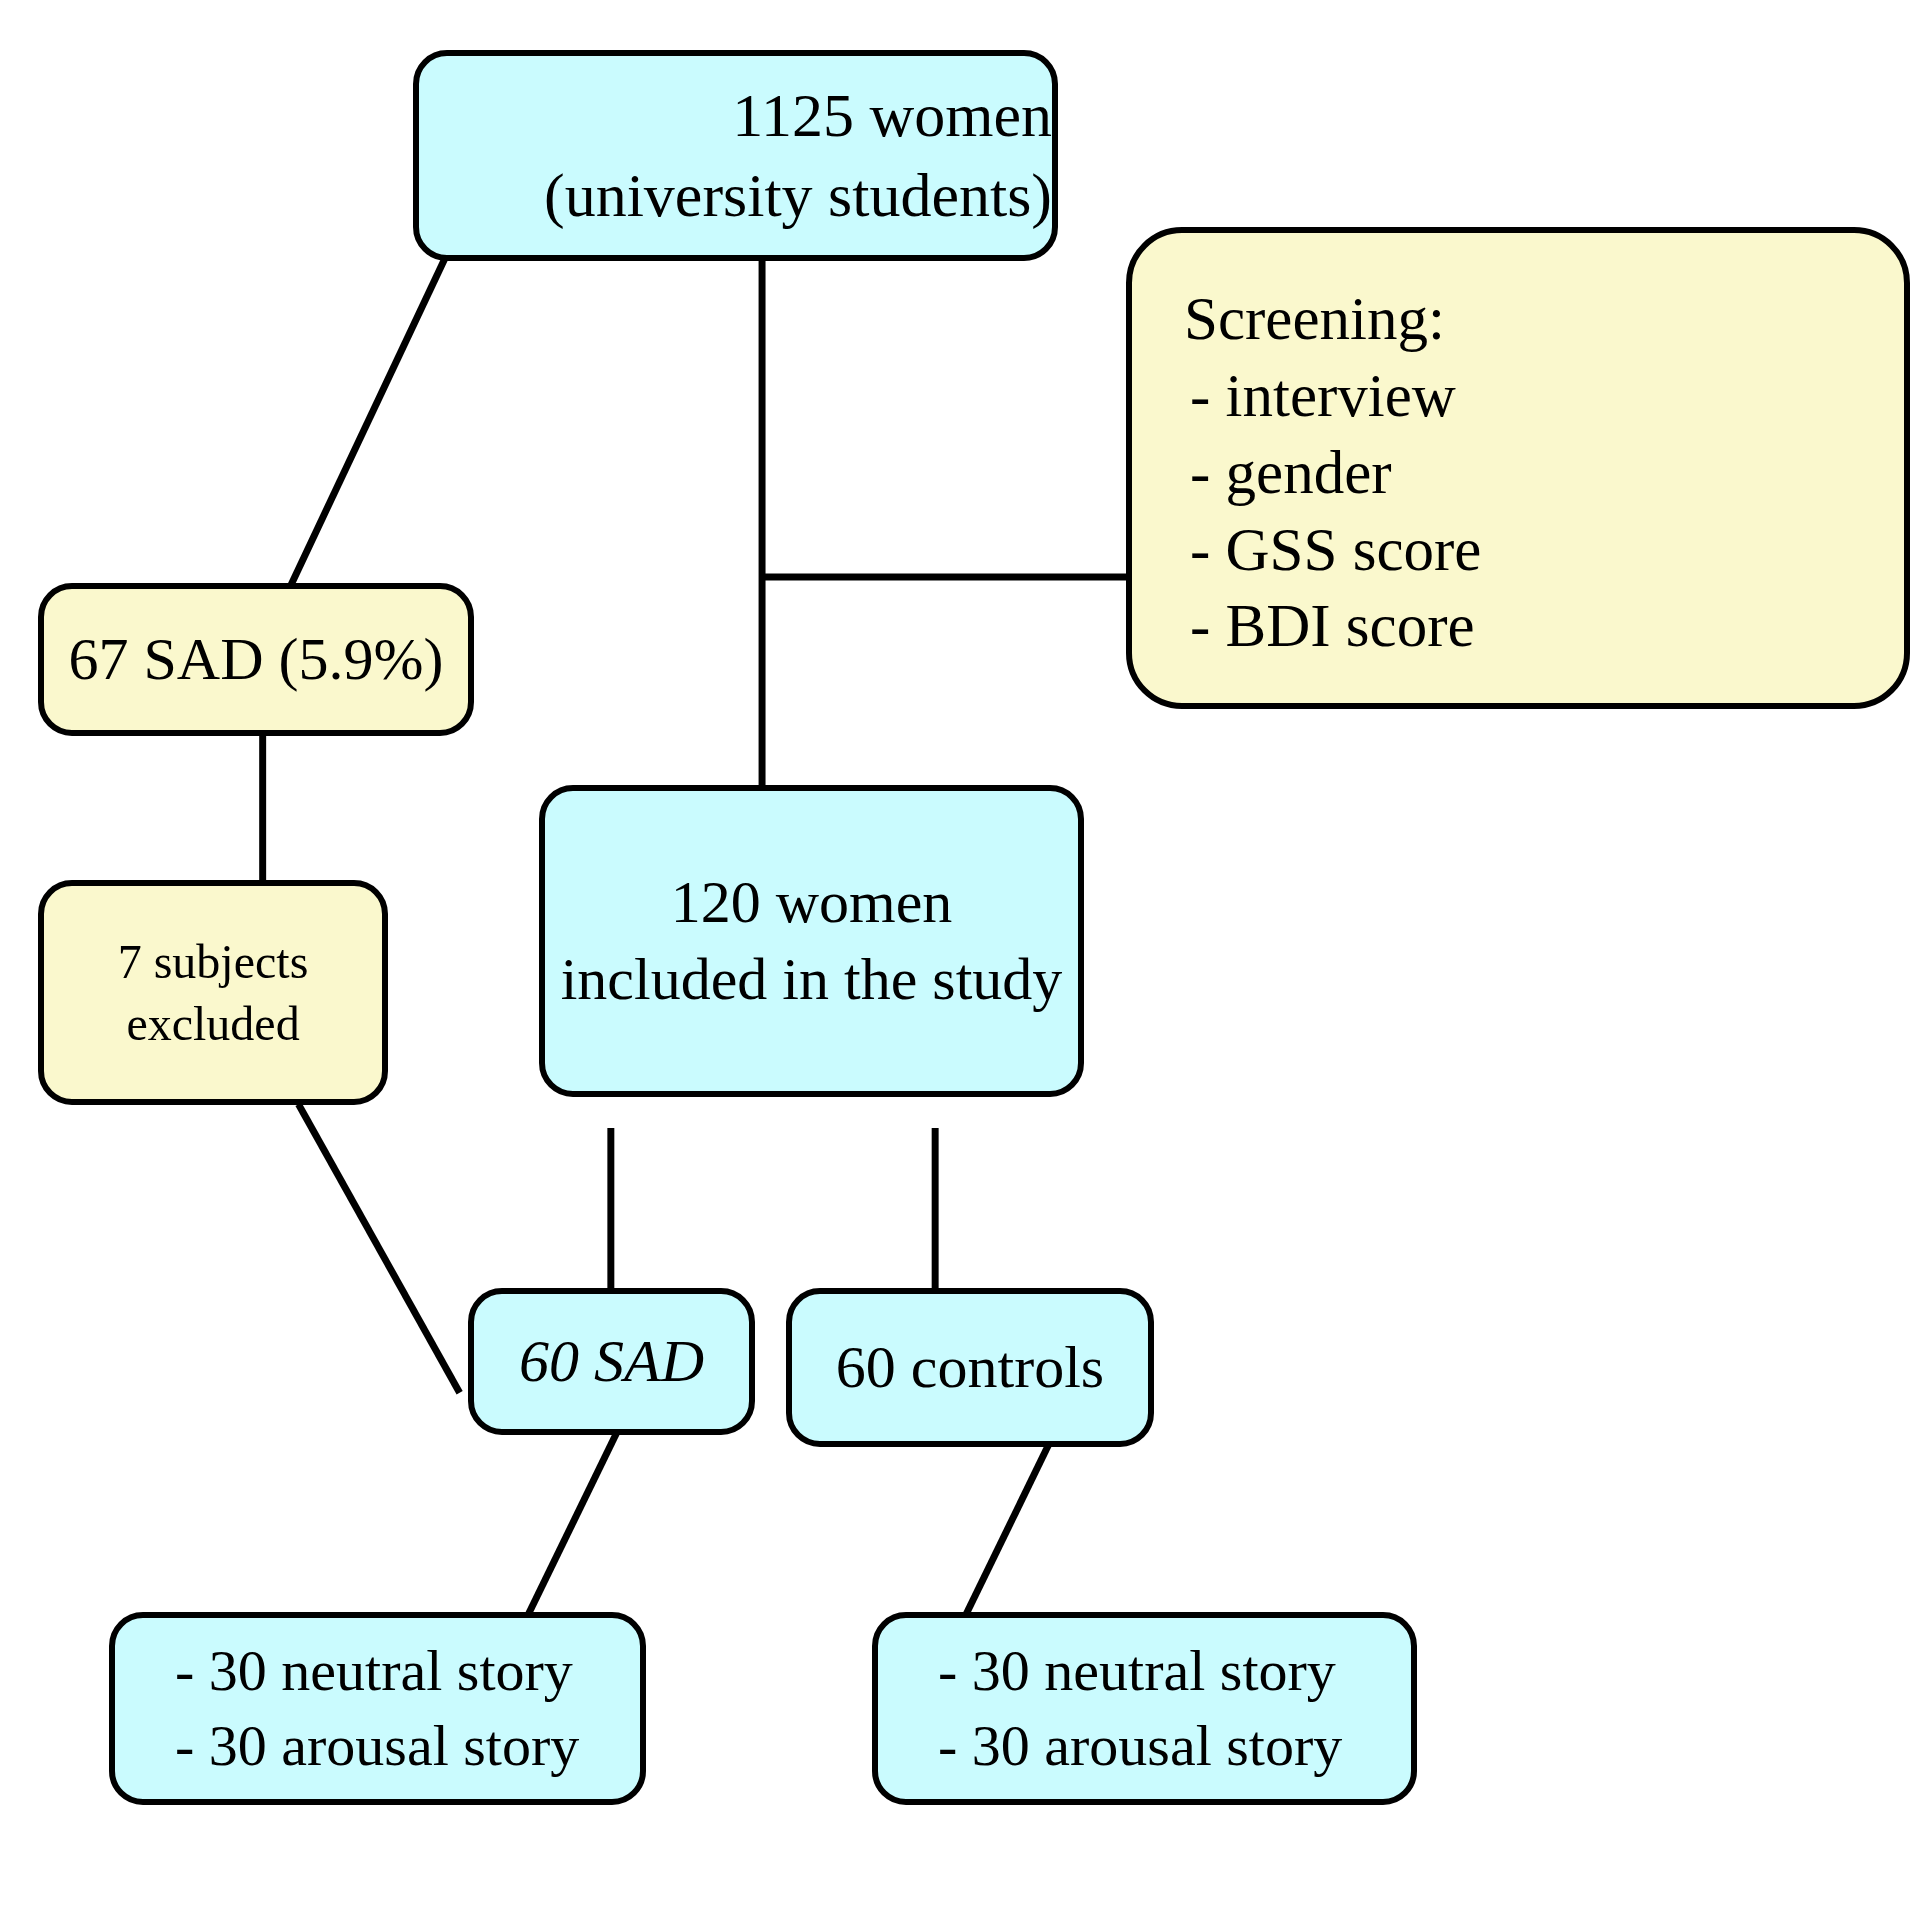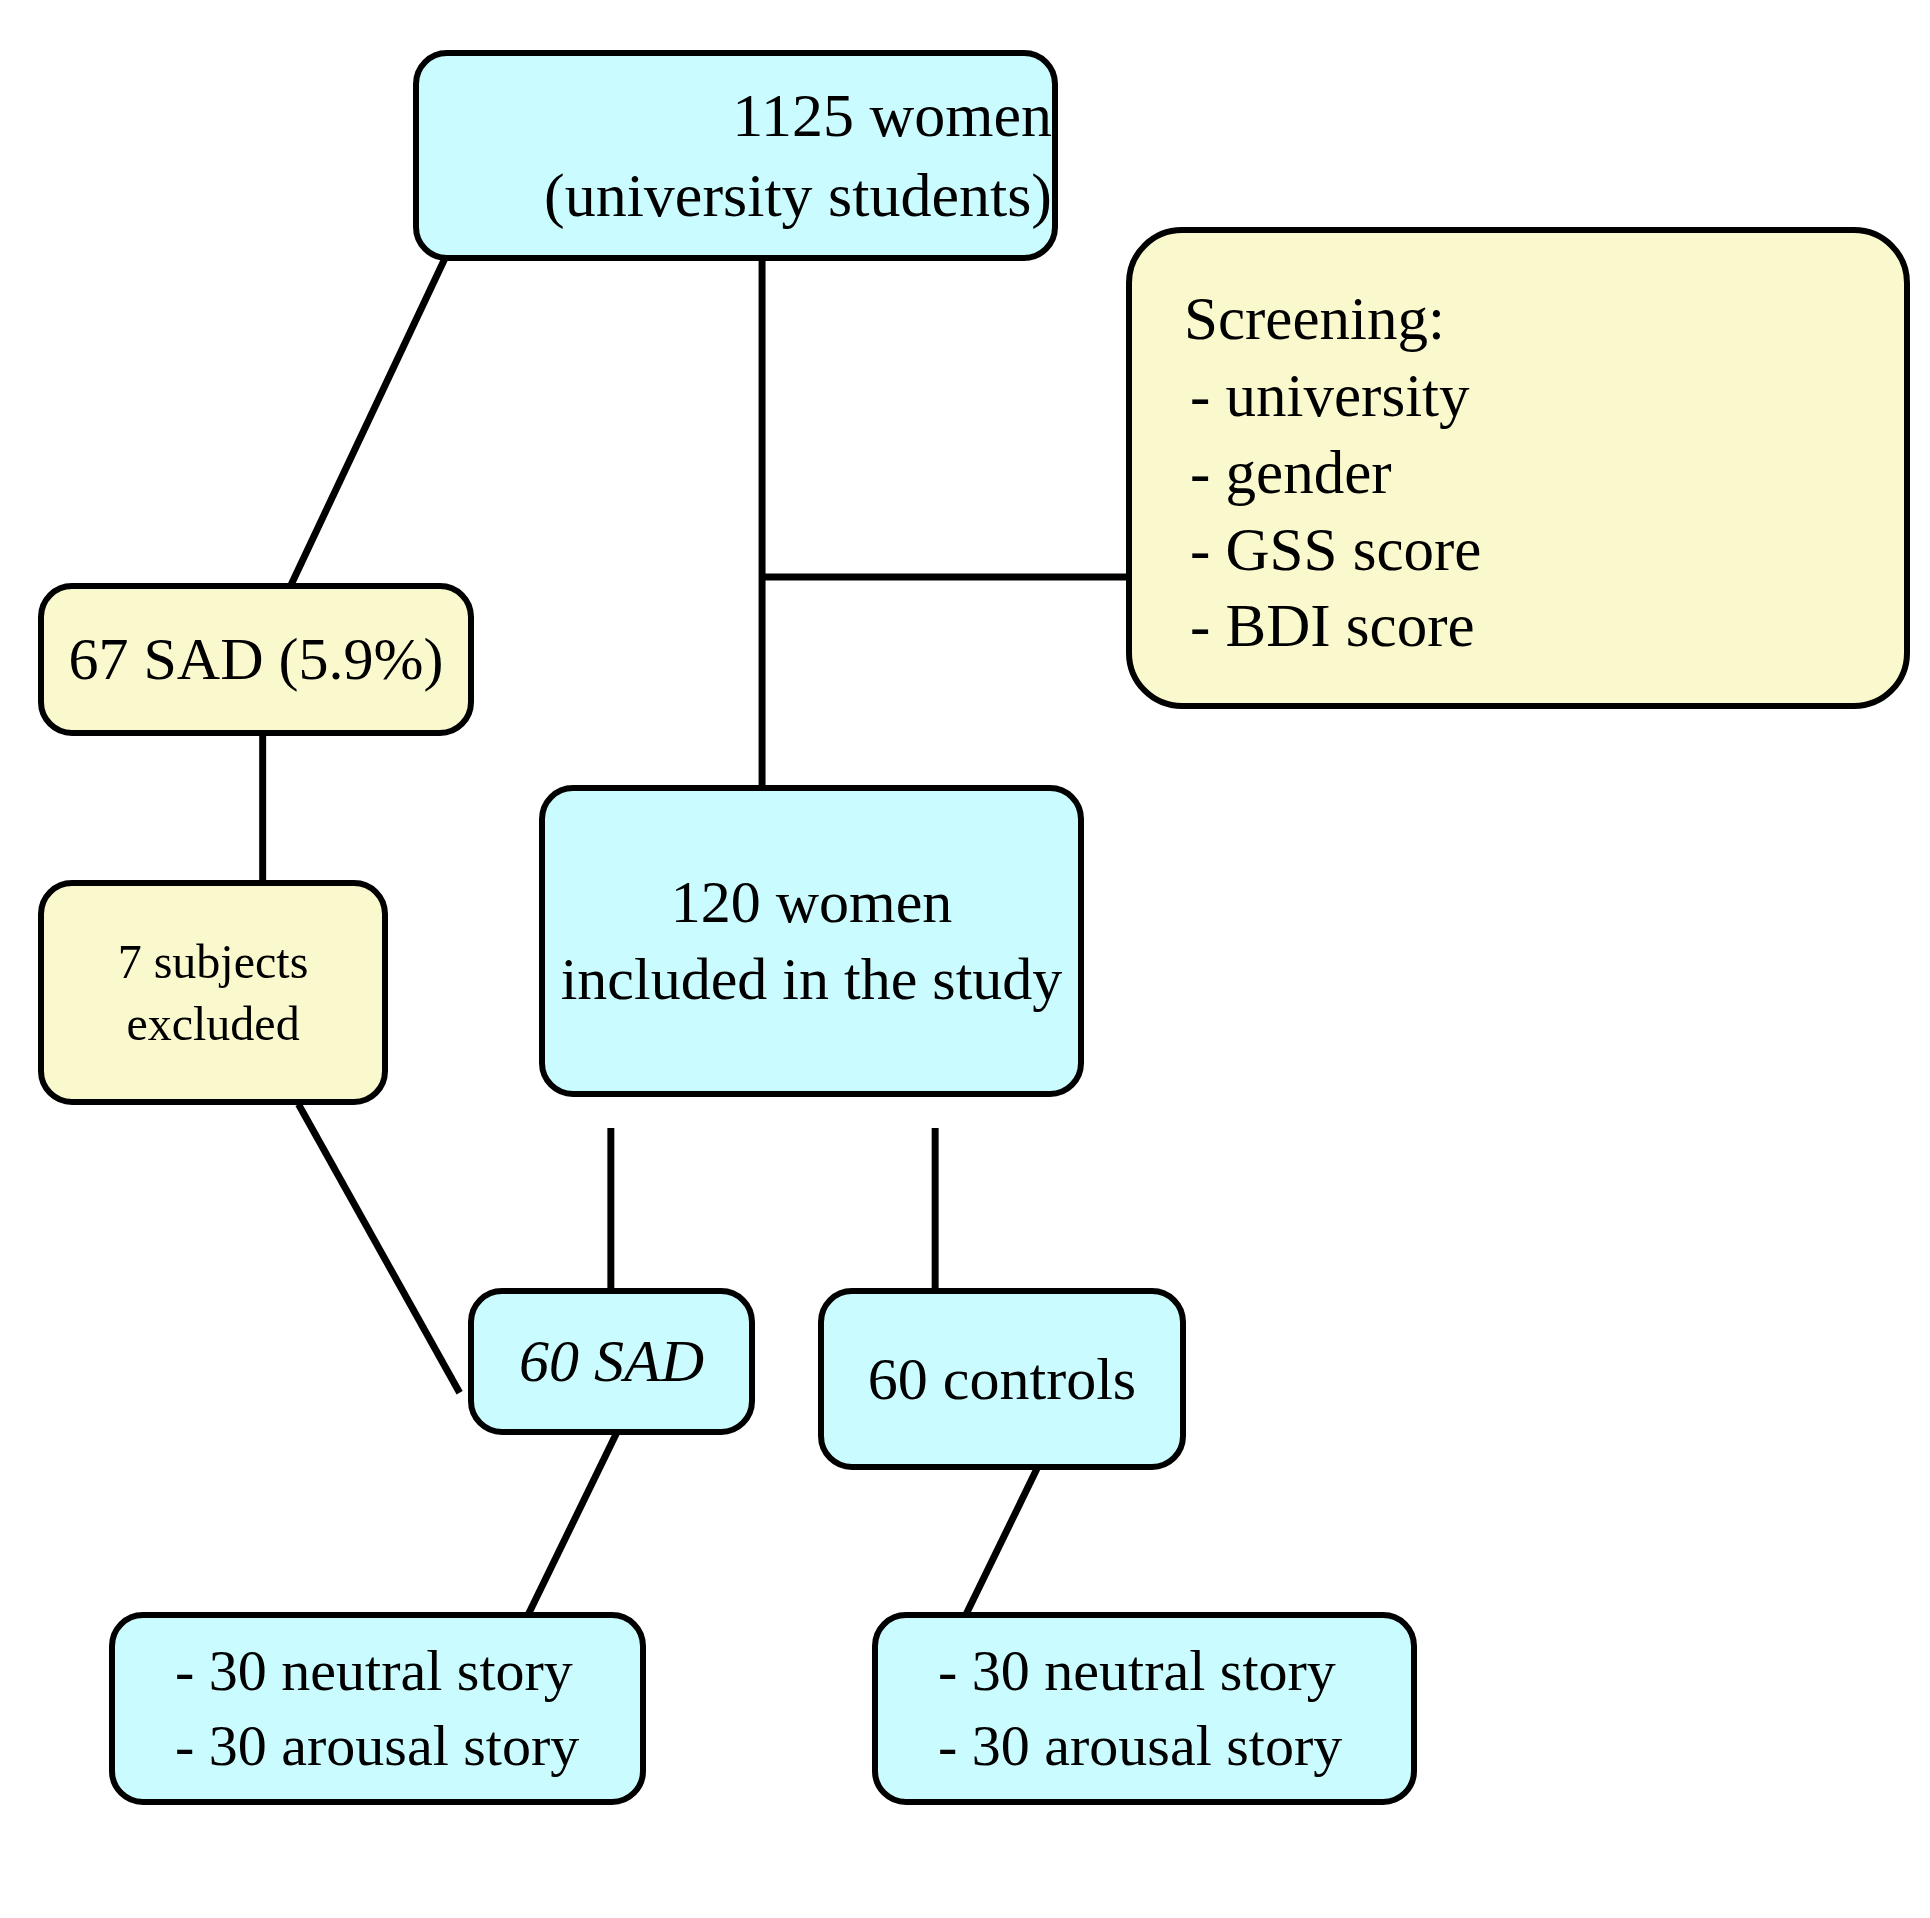--- a/index.html
+++ b/index.html
@@ -70,21 +70,21 @@
   #node-included {
     left: 539px; top: 785px; width: 545px; height: 312px;
     font-size: 60px;
   }
   #node-sad60 {
     left: 468px; top: 1288px; width: 287px; height: 147px;
     font-size: 60px;
     font-style: italic;
   }
   #node-controls60 {
-    left: 818px; top: 1288px; width: 368px; height: 182px;
+    left: 786px; top: 1288px; width: 368px; height: 159px;
     font-size: 60px;
   }
   #node-sad-stories {
     left: 109px; top: 1612px; width: 537px; height: 193px;
     align-items: flex-start;
     padding-left: 60px;
     font-size: 58px;
   }
   #node-control-stories {
     left: 872px; top: 1612px; width: 545px; height: 193px;
@@ -120,21 +120,21 @@
     <line x1="1060" y1="1440" x2="970" y2="1625" stroke="#000000" stroke-width="7"></line>
   </svg>
 
   <div class="node blue" id="node-population">
     <span class="ln">1125 women</span>
     <span class="ln">(university students)</span>
   </div>
 
   <div class="node yellow" id="node-screening">
     <span class="ln">Screening:</span>
-    <span class="ln item">- university</span>
+    <span class="ln item">- interview</span>
     <span class="ln item">- gender</span>
     <span class="ln item">- GSS score</span>
     <span class="ln item">- BDI score</span>
   </div>
 
   <div class="node yellow" id="node-sad67">
     <span class="ln">67 SAD (5.9%)</span>
   </div>
 
   <div class="node yellow" id="node-excluded">

